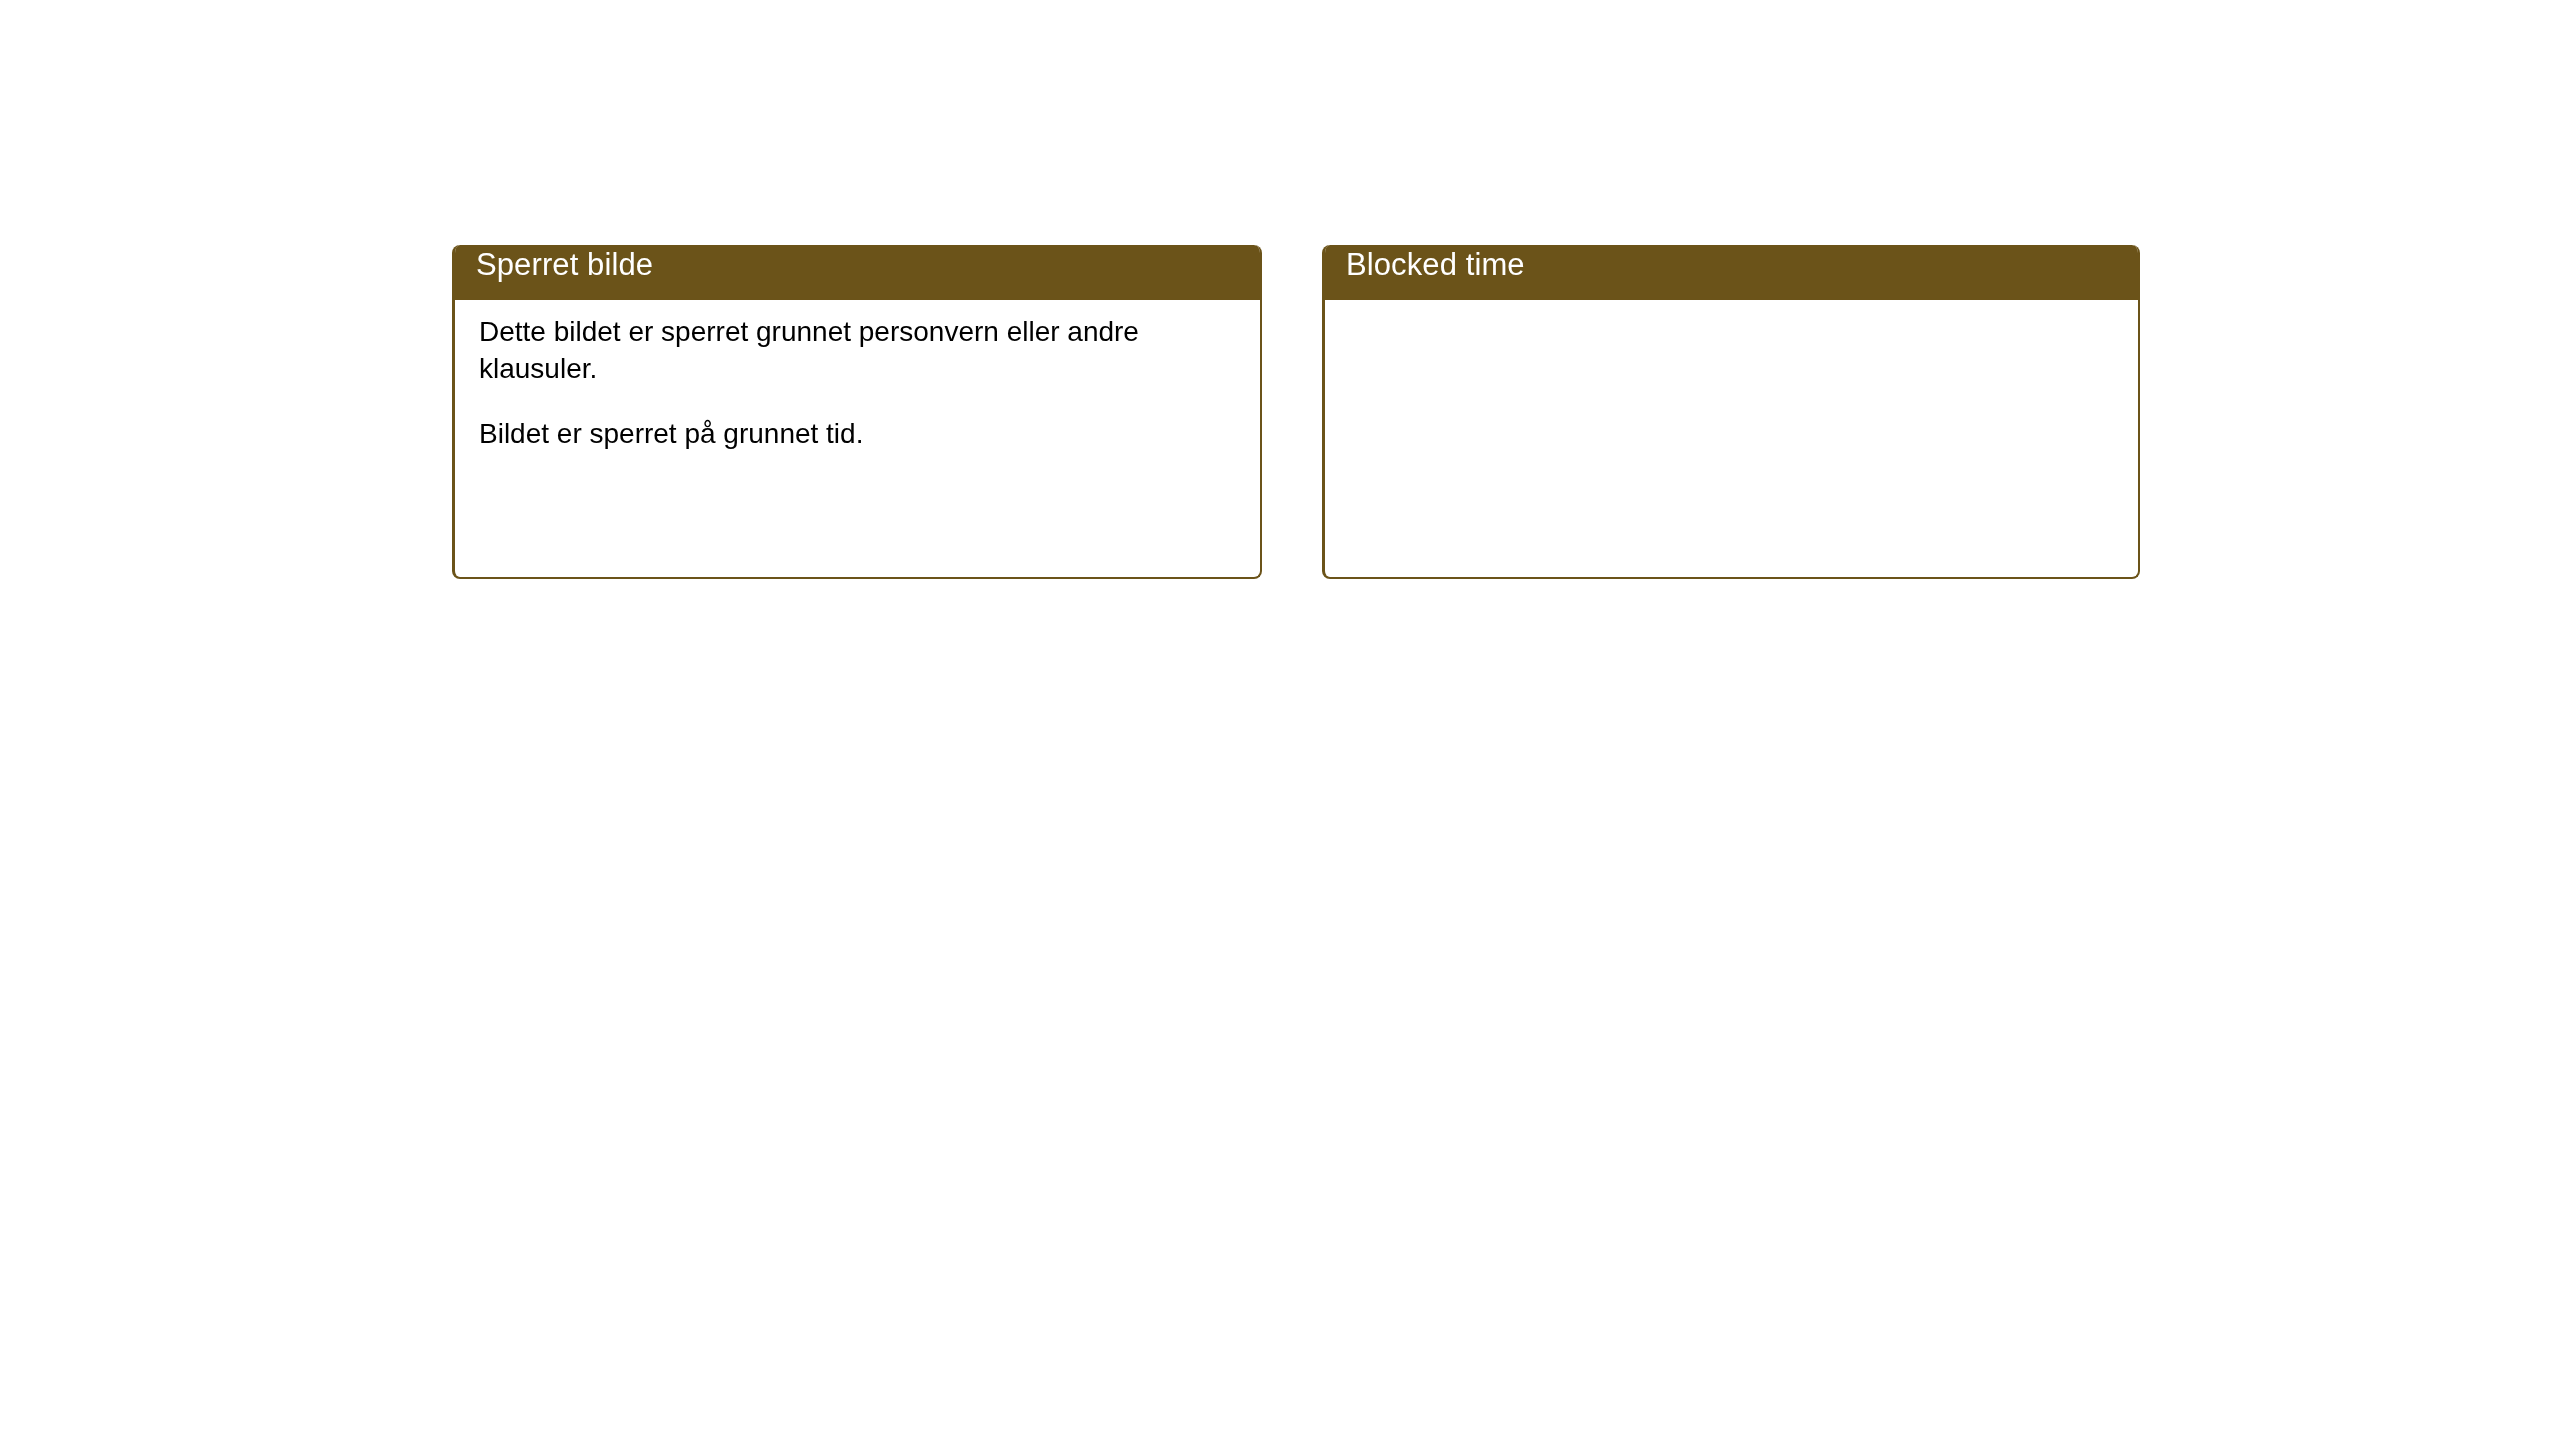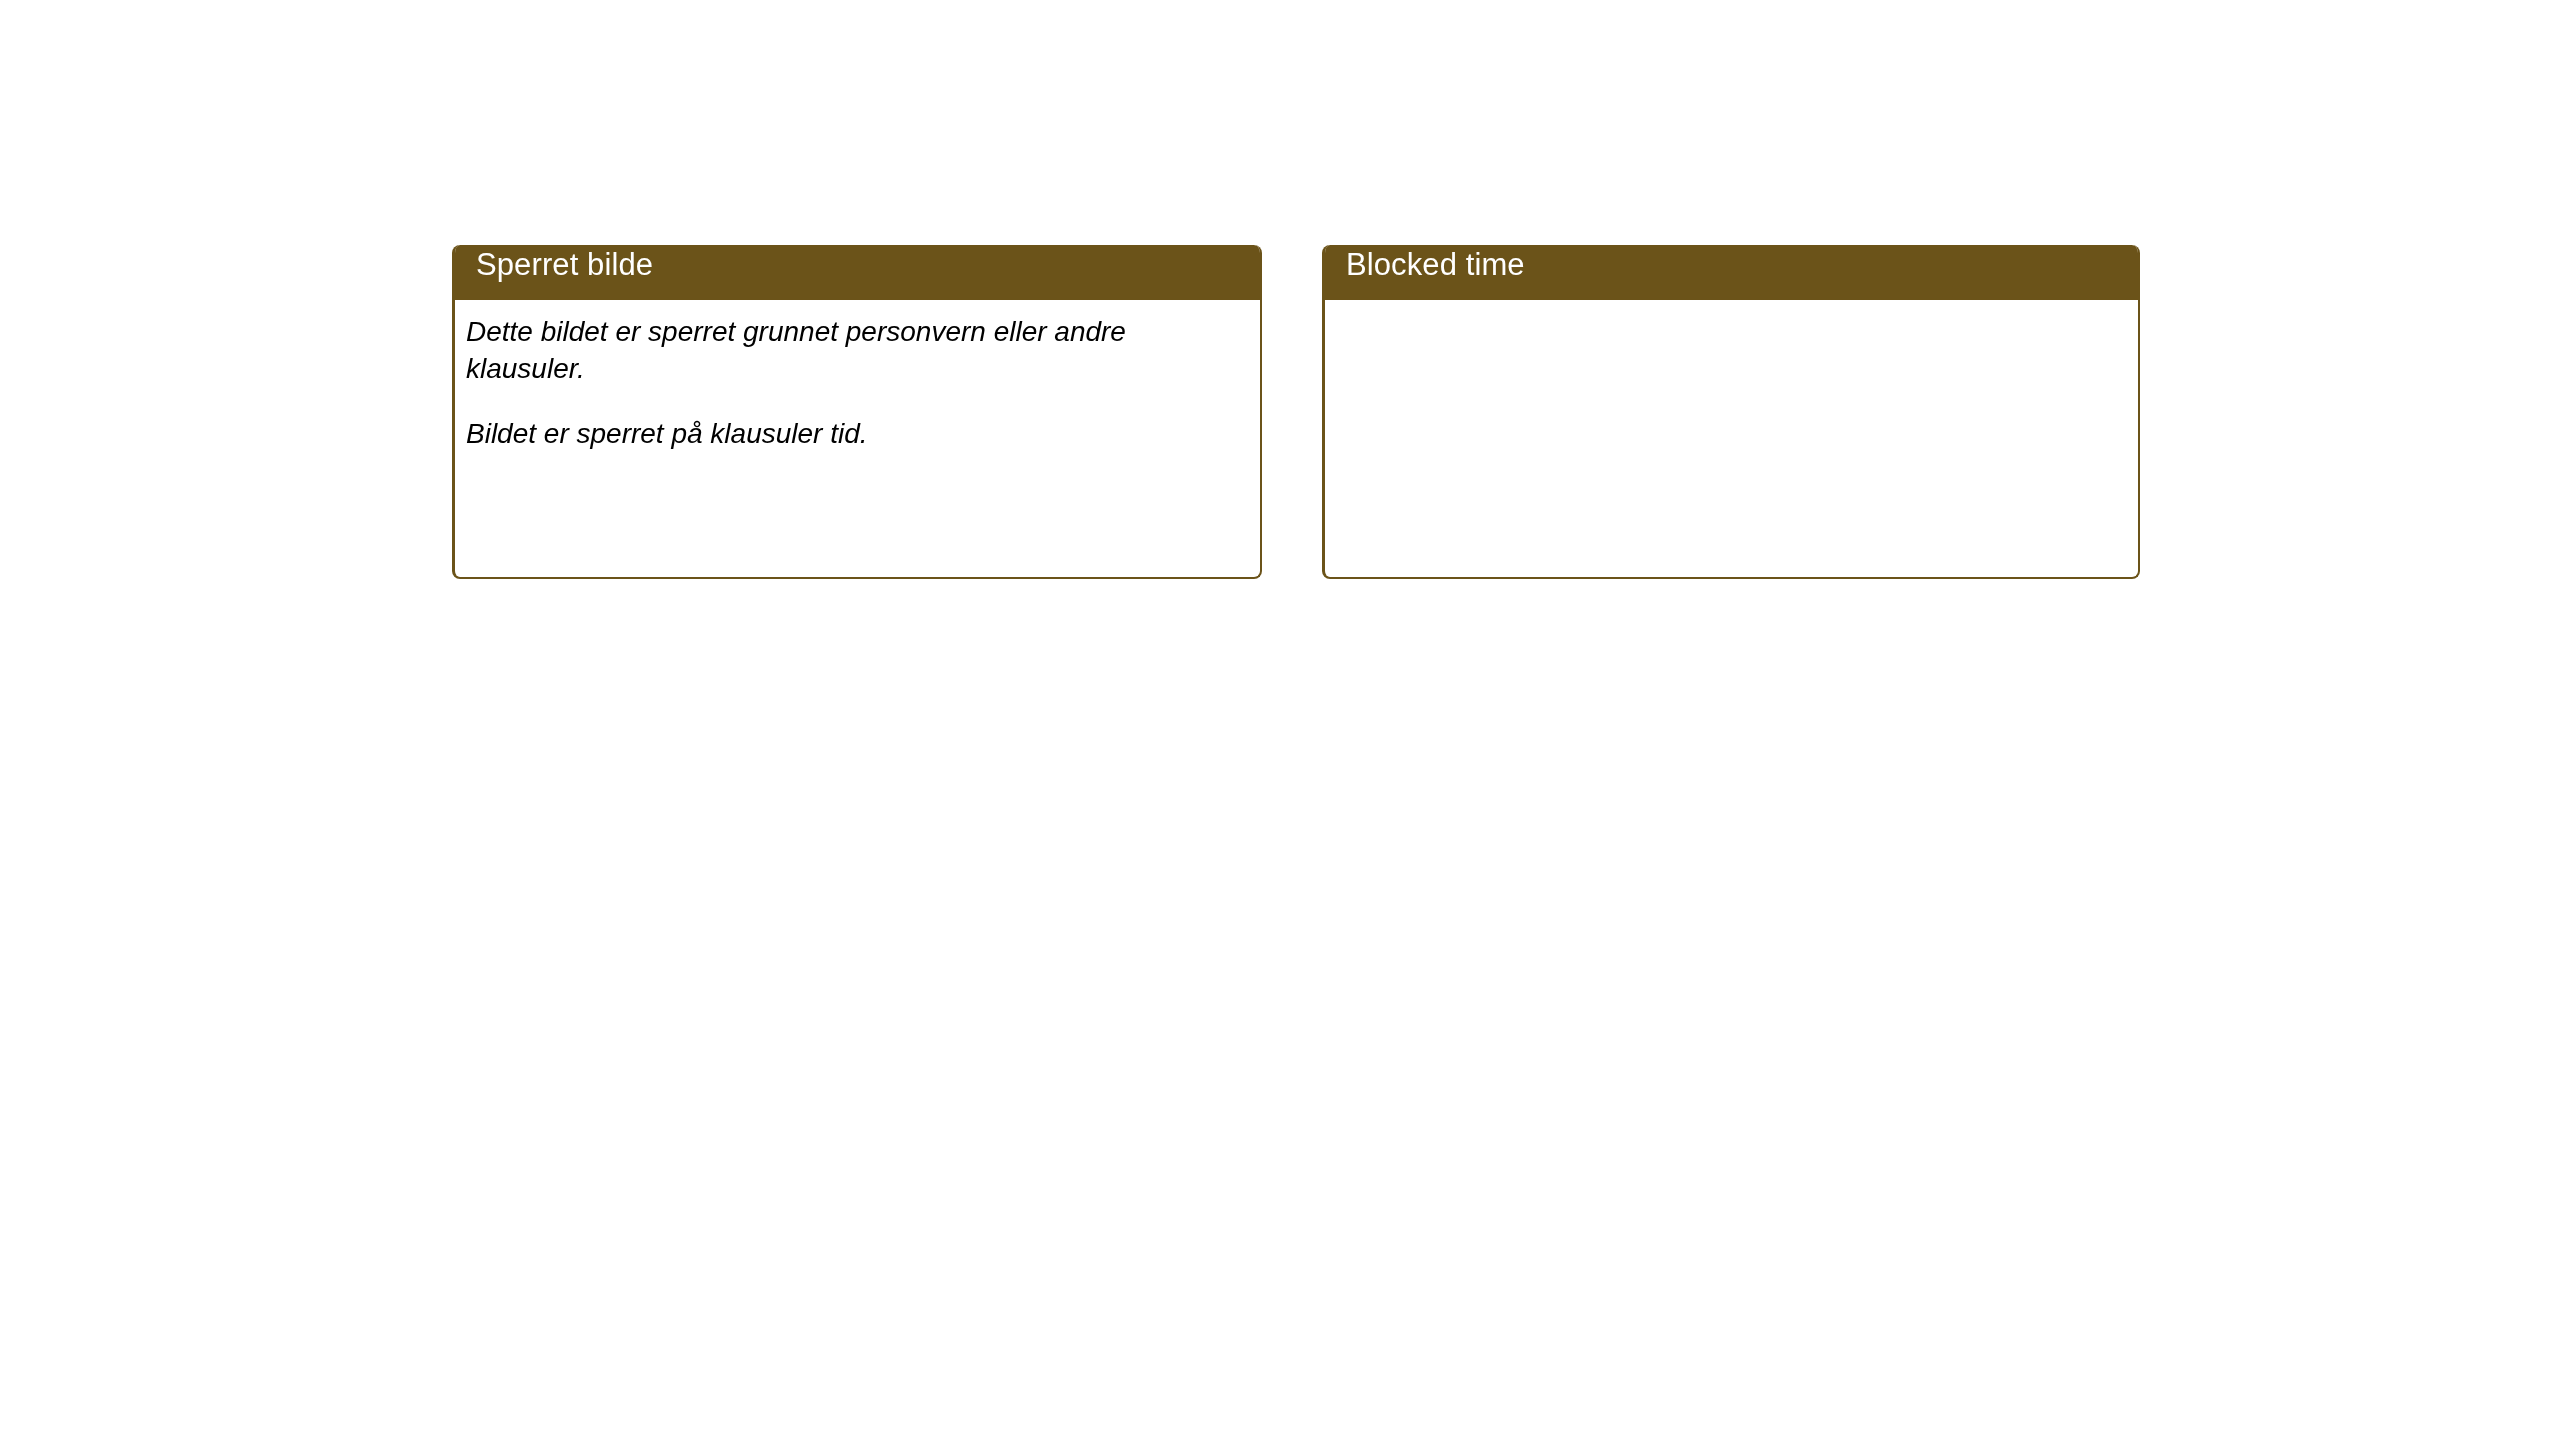--- a/index.html
+++ b/index.html
@@ -63,22 +63,21 @@
   .panel-title {
     color: #ffffff;
     font-size: 31px;
     font-weight: normal;
     line-height: 1;
     letter-spacing: 0.1px;
     white-space: nowrap;
   }
 
   .panel-body {
-    padding: 14px 22px 0 11px;
-    font-style: italic;
+    padding: 14px 22px 0 24px;
   }
 
   .panel-paragraph {
     color: #000000;
     font-size: 28px;
     line-height: 1.32;
     margin: 0;
   }
 
   .paragraph-gap {
@@ -90,21 +89,21 @@
 
 <div id="notice-area">
 
   <section class="notice-panel" id="panel-no">
     <div class="panel-header">
       <h2 class="panel-title">Sperret bilde</h2>
     </div>
     <div class="panel-body">
       <p class="panel-paragraph">Dette bildet er sperret grunnet personvern eller andre klausuler.</p>
       <div class="paragraph-gap"></div>
-      <p class="panel-paragraph">Bildet er sperret på klausuler tid.</p>
+      <p class="panel-paragraph">Bildet er sperret på grunnet tid.</p>
     </div>
   </section>
 
   <section class="notice-panel" id="panel-en">
     <div class="panel-header">
       <h2 class="panel-title">Blocked time</h2>
     </div>
     <div class="panel-body">
       <div class="paragraph-gap"></div>
     </div>

